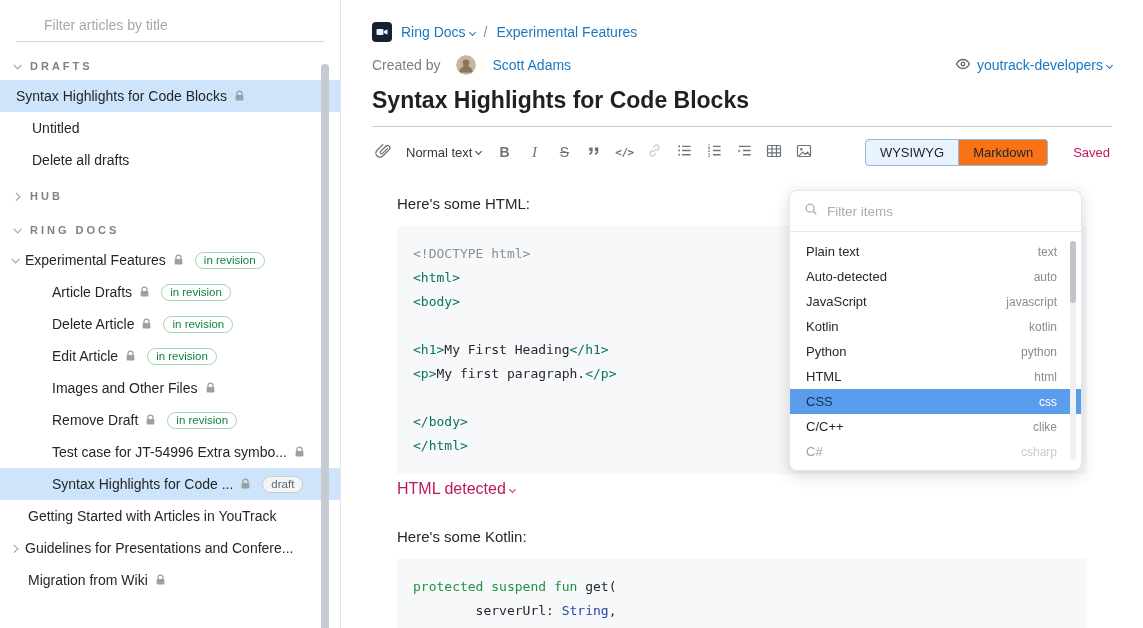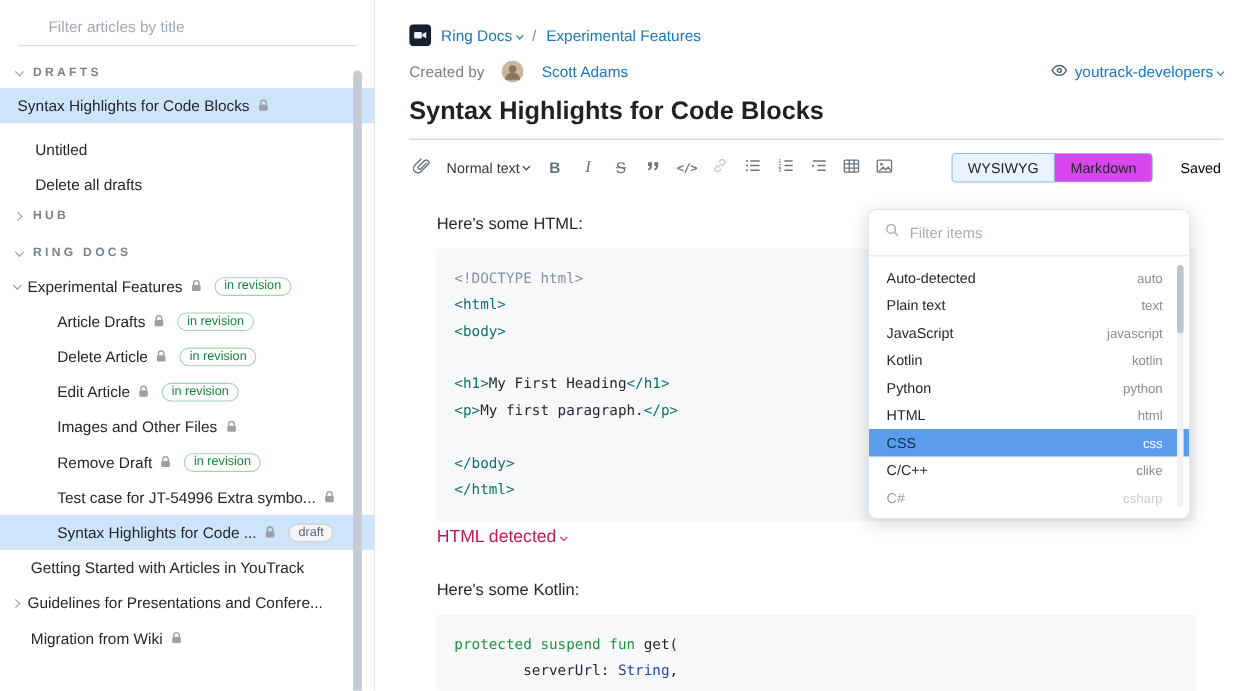--- a/index.html
+++ b/index.html
@@ -14,21 +14,21 @@
   .sidebar { width:341px; height:100%; border-right:1px solid #e1e4e8; position:relative; flex:0 0 341px; background:#fff; }
   .filter-wrap { margin:16px 16px 4px 16px; border-bottom:1px solid #d6d9dc; padding-bottom:7px; }
   .filter-wrap input { border:none; outline:none; width:100%; font-size:14px; font-family:"Liberation Sans",sans-serif; color:#24282c; background:transparent;margin-left:28px; }
   .filter-wrap input::placeholder { color:#a3a9ae; }
   .section-header { display:flex; align-items:center; gap:10px; padding:14px 16px 8px 14px; color:#7b8287; font-size:11px; font-weight:600; letter-spacing:3px; cursor:pointer; }
   .chev { display:inline-block; width:6px; height:6px; border-right:1.5px solid #989ea4; border-bottom:1.5px solid #989ea4; }
   .chev.down { transform:rotate(45deg) translateY(-1px); }
   .chev.right { transform:rotate(-45deg) translateX(-1px); }
   .side-row { height:32px; display:flex; align-items:center; gap:7px; font-size:14px; color:#23272b; cursor:pointer; padding-right:24px; }
   .side-row.sel { background:#cde4fa; }
-  .pad16 { padding-left:16px; } .pad28 { padding-left:28px; } .pad32 { padding-left:32px;align-items:flex-end; } .pad12 { padding-left:12px; } .pad52 { padding-left:52px; }
+  .pad16 { padding-left:16px; } .pad28 { padding-left:28px; } .pad32 { padding-left:32px; } .pad12 { padding-left:12px; } .pad52 { padding-left:52px; }
   .lock { flex:0 0 auto; margin-top:1px; }
   .badge { font-size:11.5px; padding:1px 8px 2px 8px; border-radius:9px; border:1px solid; margin-left:4px; white-space:nowrap; }
   .badge.green { color:#15843c; border-color:#a3d4b1; background:#fff; }
   .badge.gray  { color:#5f666c; border-color:#c7ccd0; background:#f4f5f6; }
   .side-scroll-track { position:absolute; right:11px; top:64px; bottom:2px; width:8px; background:#eff1f3; border-radius:4px; }
   .side-scroll-thumb { position:absolute; right:11px; top:64px; height:92%; width:8px; background:#c6cbd1; border-radius:4px; }
 
   
   .main { flex:1; padding:0 31px; position:relative; }
   a.link { color:#1a78c2; text-decoration:none; cursor:pointer; }
@@ -43,24 +43,24 @@
 
   .toolbar { margin-top:9px; display:flex; align-items:center; gap:8px; height:32px; color:#6b7379; }
   .tb-btn { width:22px; height:24px; display:flex; align-items:center; justify-content:center; cursor:pointer; border-radius:3px; color:#6b7379; background:none; border:none; }
   .tb-bold { font-weight:700; font-size:14px; font-family:"Liberation Sans",sans-serif; }
   .tb-italic { font-style:italic; font-family:"Liberation Serif",serif; font-size:15px; }
   .tb-strike { text-decoration:line-through; font-size:14px; }
   .tb-code { font-family:"DejaVu Sans Mono",monospace; font-size:11px; font-weight:600; letter-spacing:-0.5px; }
   .tb-disabled { color:#c9cdd1; }
   .para-style { display:flex; align-items:center; font-size:13px; color:#34393e; cursor:pointer; margin:0 4px; }
   .mode-toggle { margin-left:auto; display:flex; }
-  .mode-btn { font-size:13px; padding:5px 14px; border:1px solid #8fb9e2; background:#d946ef; color:#22262a; cursor:pointer; font-family:"Liberation Sans",sans-serif; }
+  .mode-btn { font-size:13px; padding:5px 14px; border:1px solid #8fb9e2; background:#f97316; color:#22262a; cursor:pointer; font-family:"Liberation Sans",sans-serif; }
   .mode-btn.active { background:#e9f3fd; border-radius:4px 0 0 4px; }
   .mode-btn.inactive { border-left:none; border-radius:0 4px 4px 0; }
-  .saved { margin-left:17px; margin-right:2px; font-size:13px; color:#000000; }
+  .saved { margin-left:17px; margin-right:2px; font-size:13px; color:#be185d; }
 
   .editor-body { margin-top:27px; }
   .ed-p { margin:0 25px 14px 25px; font-size:15px; color:#24282c; }
   .code-block { margin:0 25px; background:#f7f8f9; padding:16px; }
   .cl { height:24px; white-space:pre; font-family:"DejaVu Sans Mono",monospace; font-size:13px; line-height:24px; color:#24282c; }
   .t-doc { color:#8a9095; }
   .t-tag { color:#0b7261; }
   .t-kw  { color:#1f9243; }
   .t-ty  { color:#2646a8; }
   .lang-indicator { margin:6px 25px 0 25px; text-align:left; font-size:16px; color:#be185d; cursor:pointer; }
@@ -344,26 +344,26 @@
   <div class="popup">
     <div class="popup-search">
       <span><svg width="14" height="14" viewBox="0 0 16 16" fill="none" stroke="#a7adb2" stroke-width="1.5">
             <circle cx="7" cy="7" r="4.5"></circle>
             <path d="M10.5 10.5L14 14"></path>
           </svg></span>
       <input type="text" placeholder="Filter items" style="">
     </div>
     <div class="popup-list">
       <div class="popup-row">
+          <span class="lang-label">Plain text</span>
+          <span class="lang-key">text</span>
+        </div>
+      <div class="popup-row">
           <span class="lang-label">Auto-detected</span>
           <span class="lang-key">auto</span>
-        </div>
-      <div class="popup-row">
-          <span class="lang-label">Plain text</span>
-          <span class="lang-key">text</span>
         </div>
       <div class="popup-row">
           <span class="lang-label">JavaScript</span>
           <span class="lang-key">javascript</span>
         </div>
       <div class="popup-row">
           <span class="lang-label">Kotlin</span>
           <span class="lang-key">kotlin</span>
         </div>
       <div class="popup-row">

